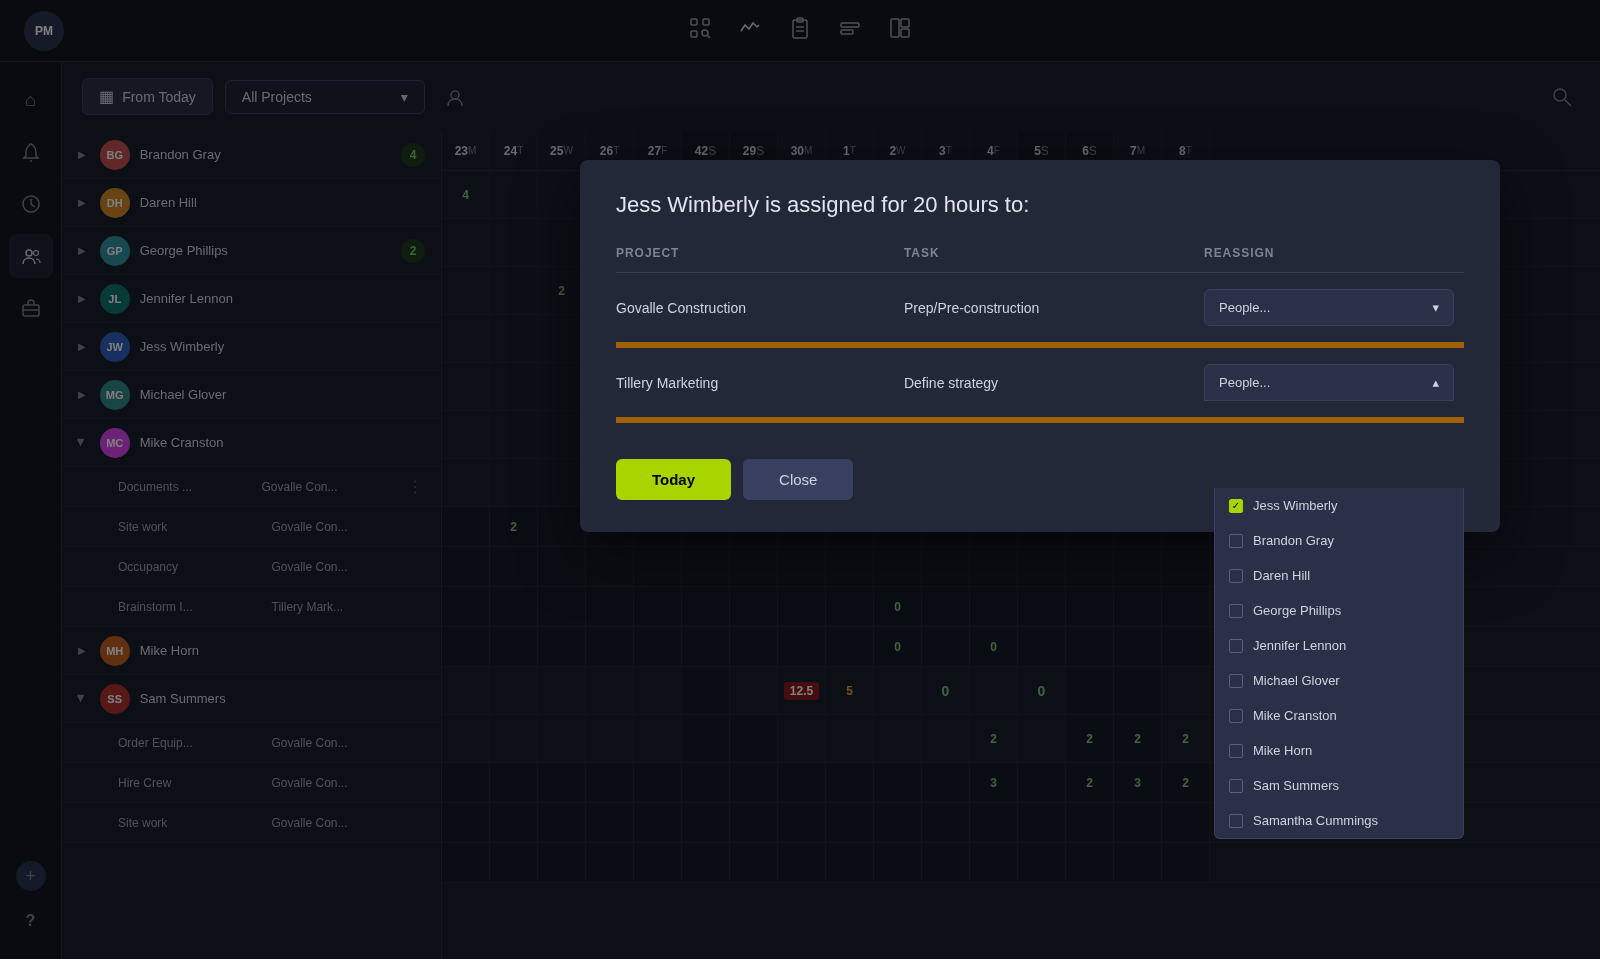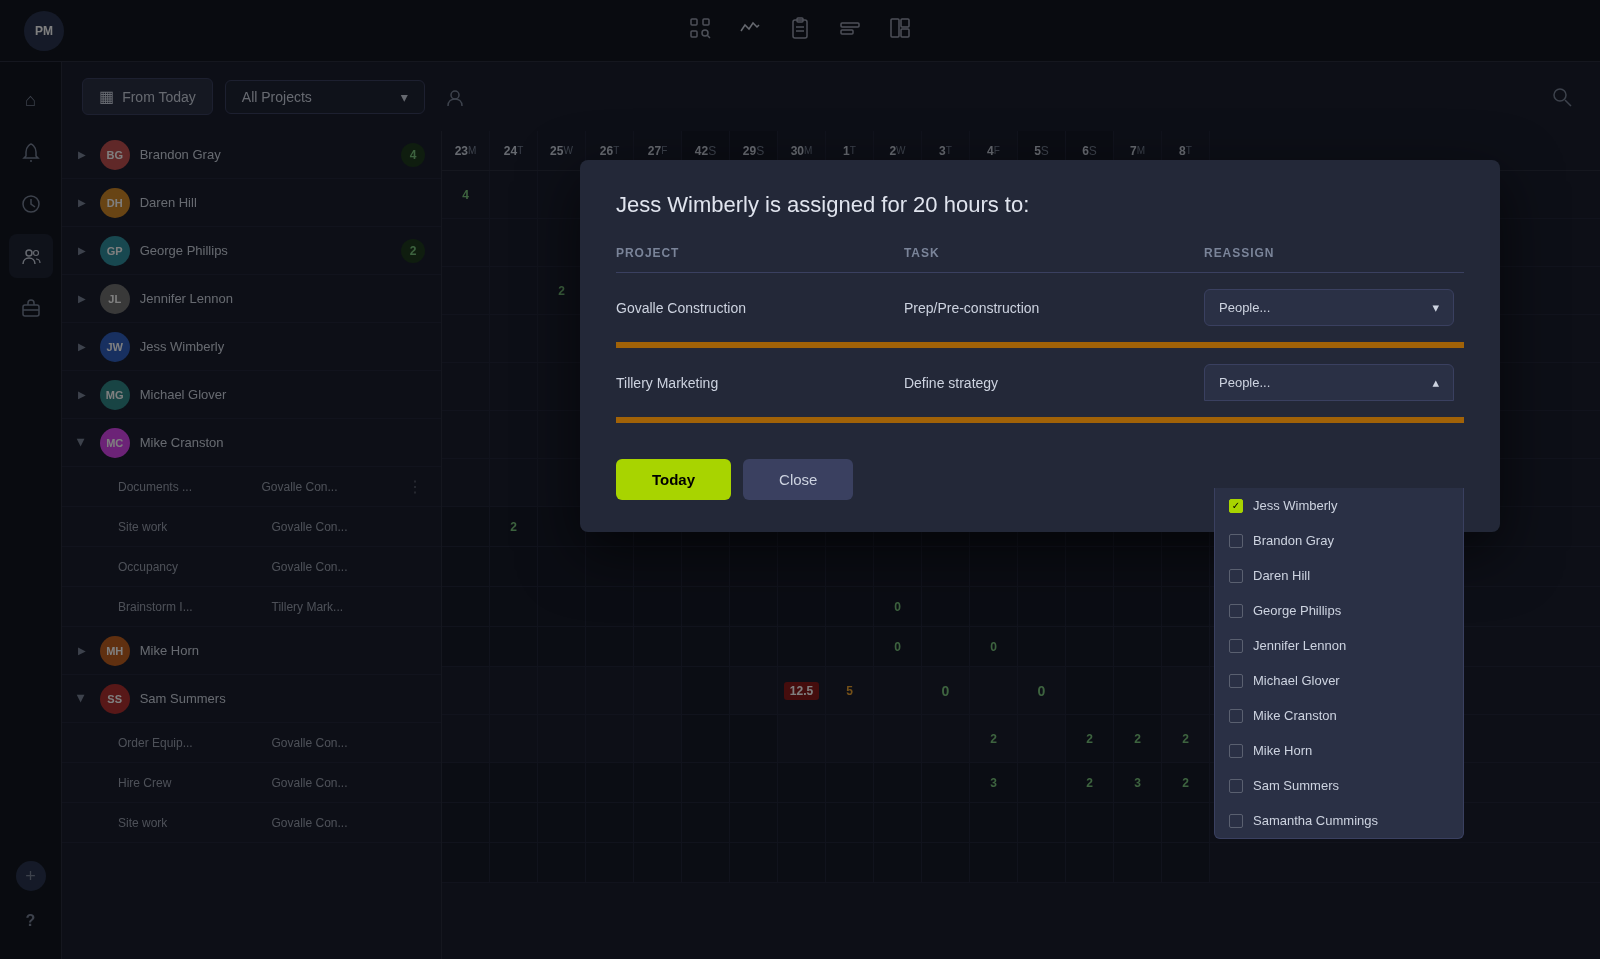--- a/index.html
+++ b/index.html
@@ -574,21 +574,21 @@
 
         <div class="person-row">
           <span class="chevron">▶</span>
           <div class="avatar" style="background:#3090a0;">GP</div>
           <span class="person-name">George Phillips</span>
           <div class="num-badge green">2</div>
         </div>
 
         <div class="person-row">
           <span class="chevron">▶</span>
-          <div class="avatar" style="background:#737373;">JL</div>
+          <div class="avatar" style="background:#0f766e;">JL</div>
           <span class="person-name">Jennifer Lennon</span>
         </div>
 
         <div class="person-row">
           <span class="chevron">▶</span>
           <div class="avatar" style="background:#3060c0;">JW</div>
           <span class="person-name">Jess Wimberly</span>
         </div>
 
         <div class="person-row">

